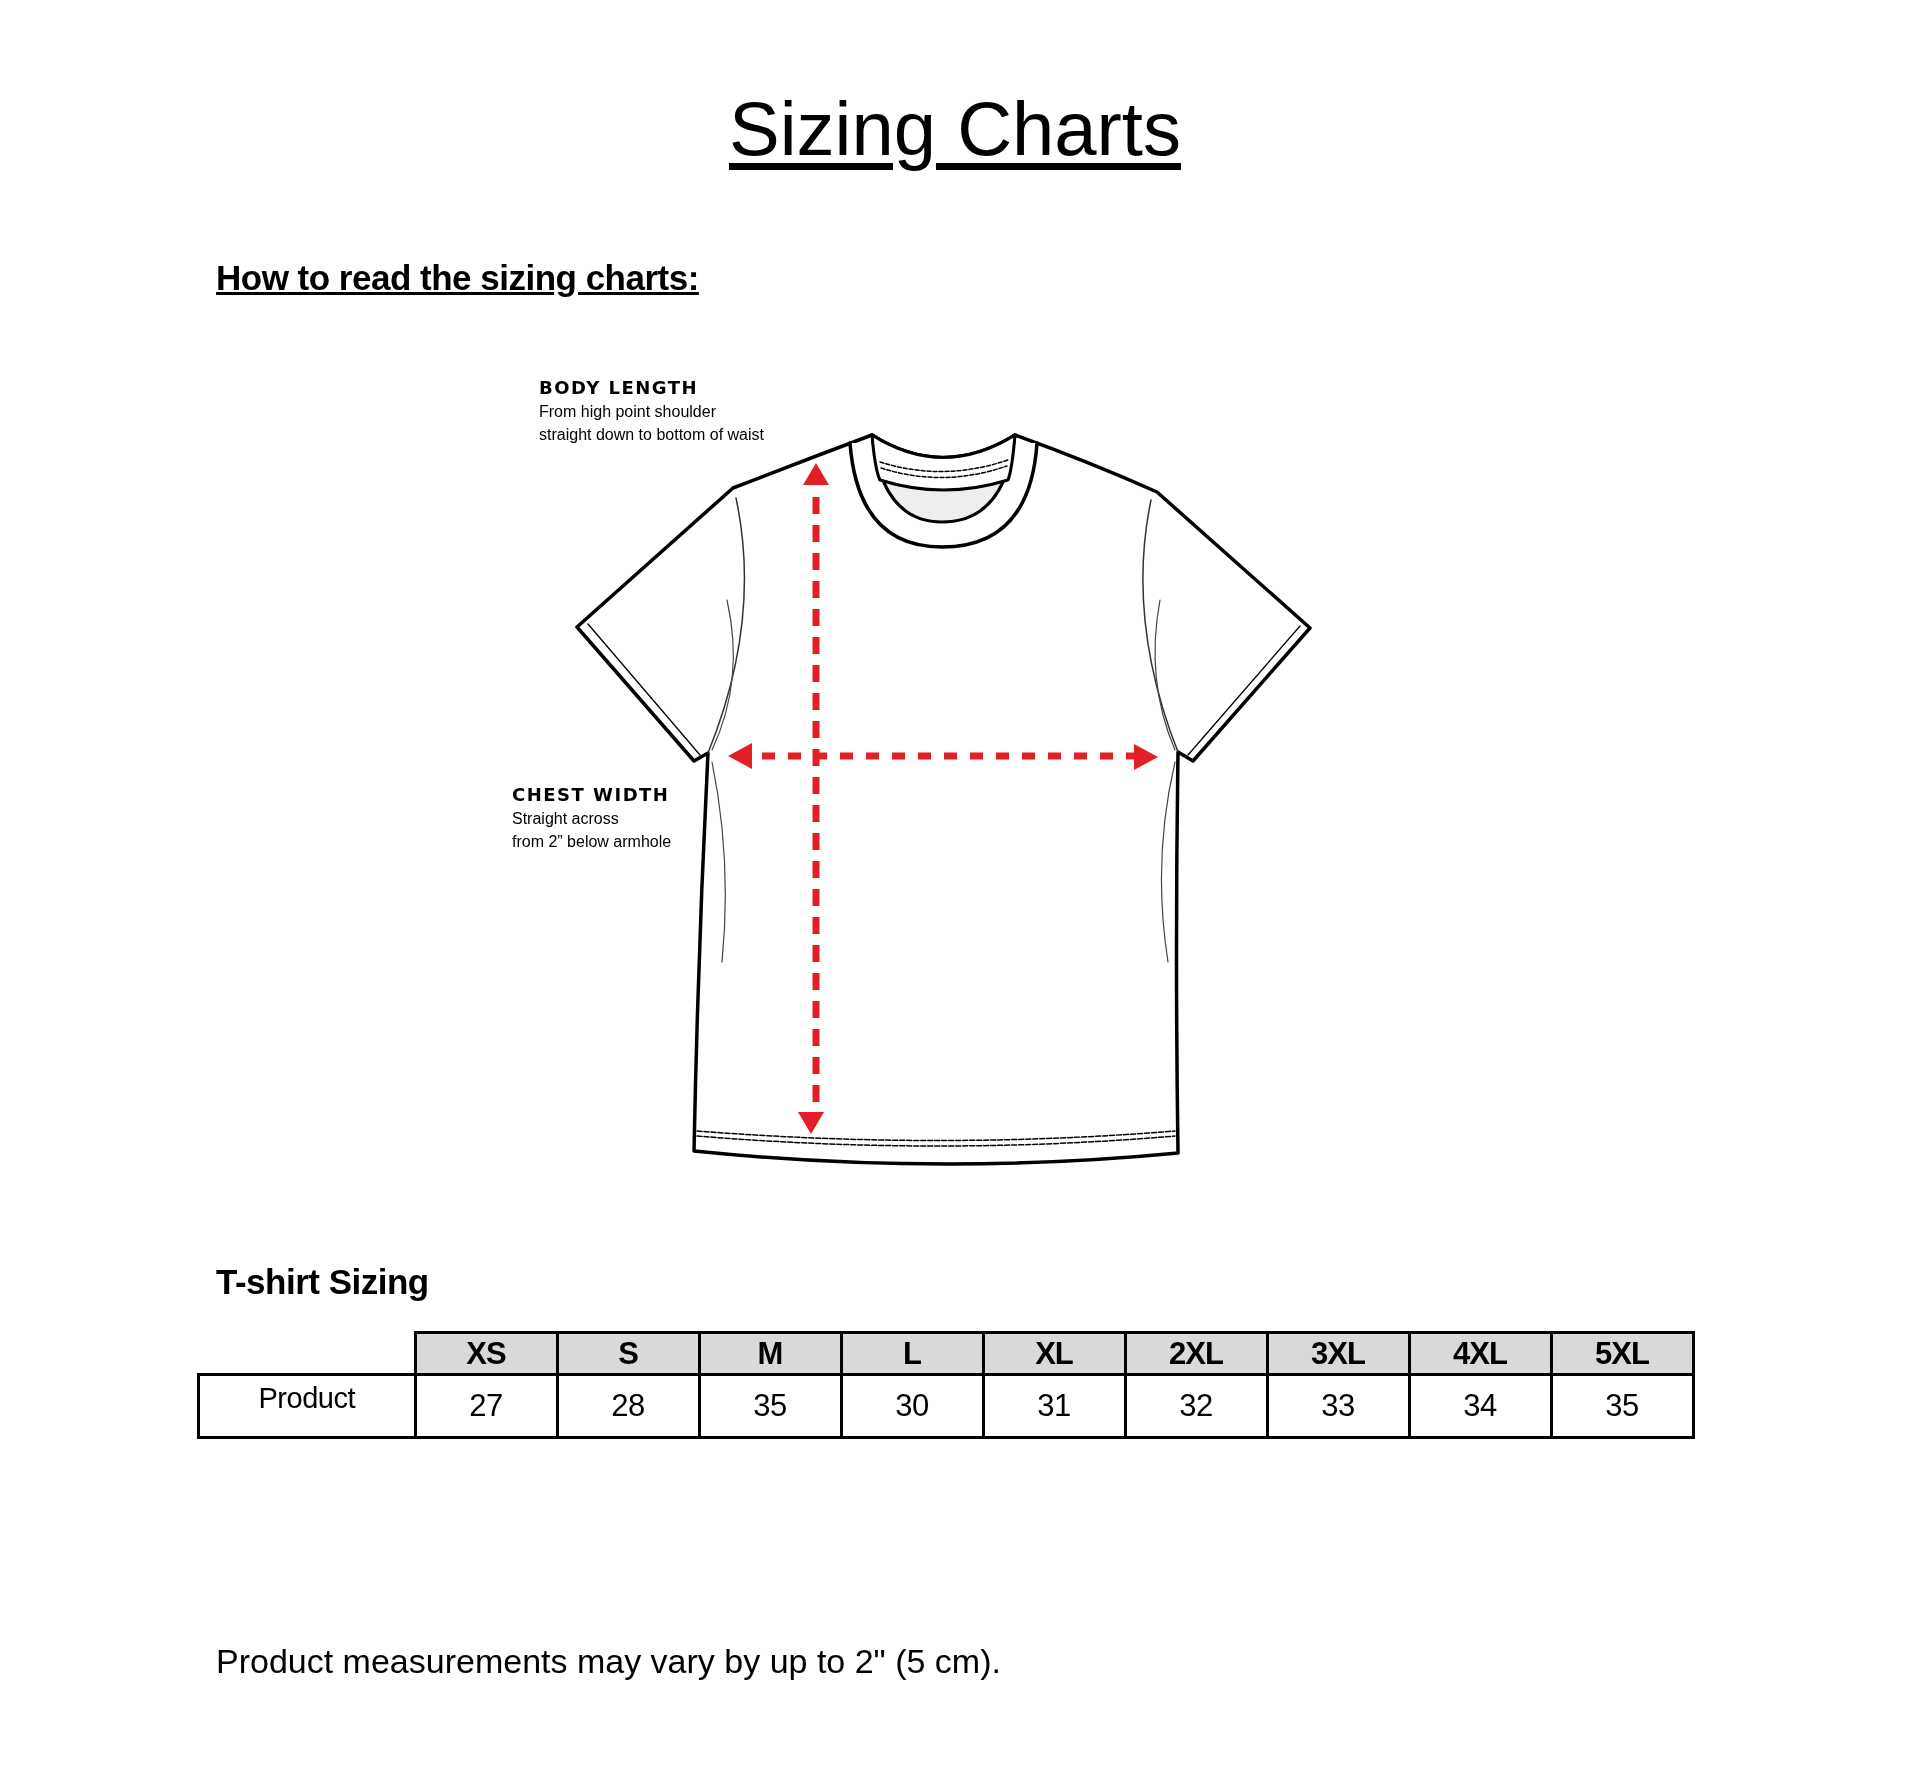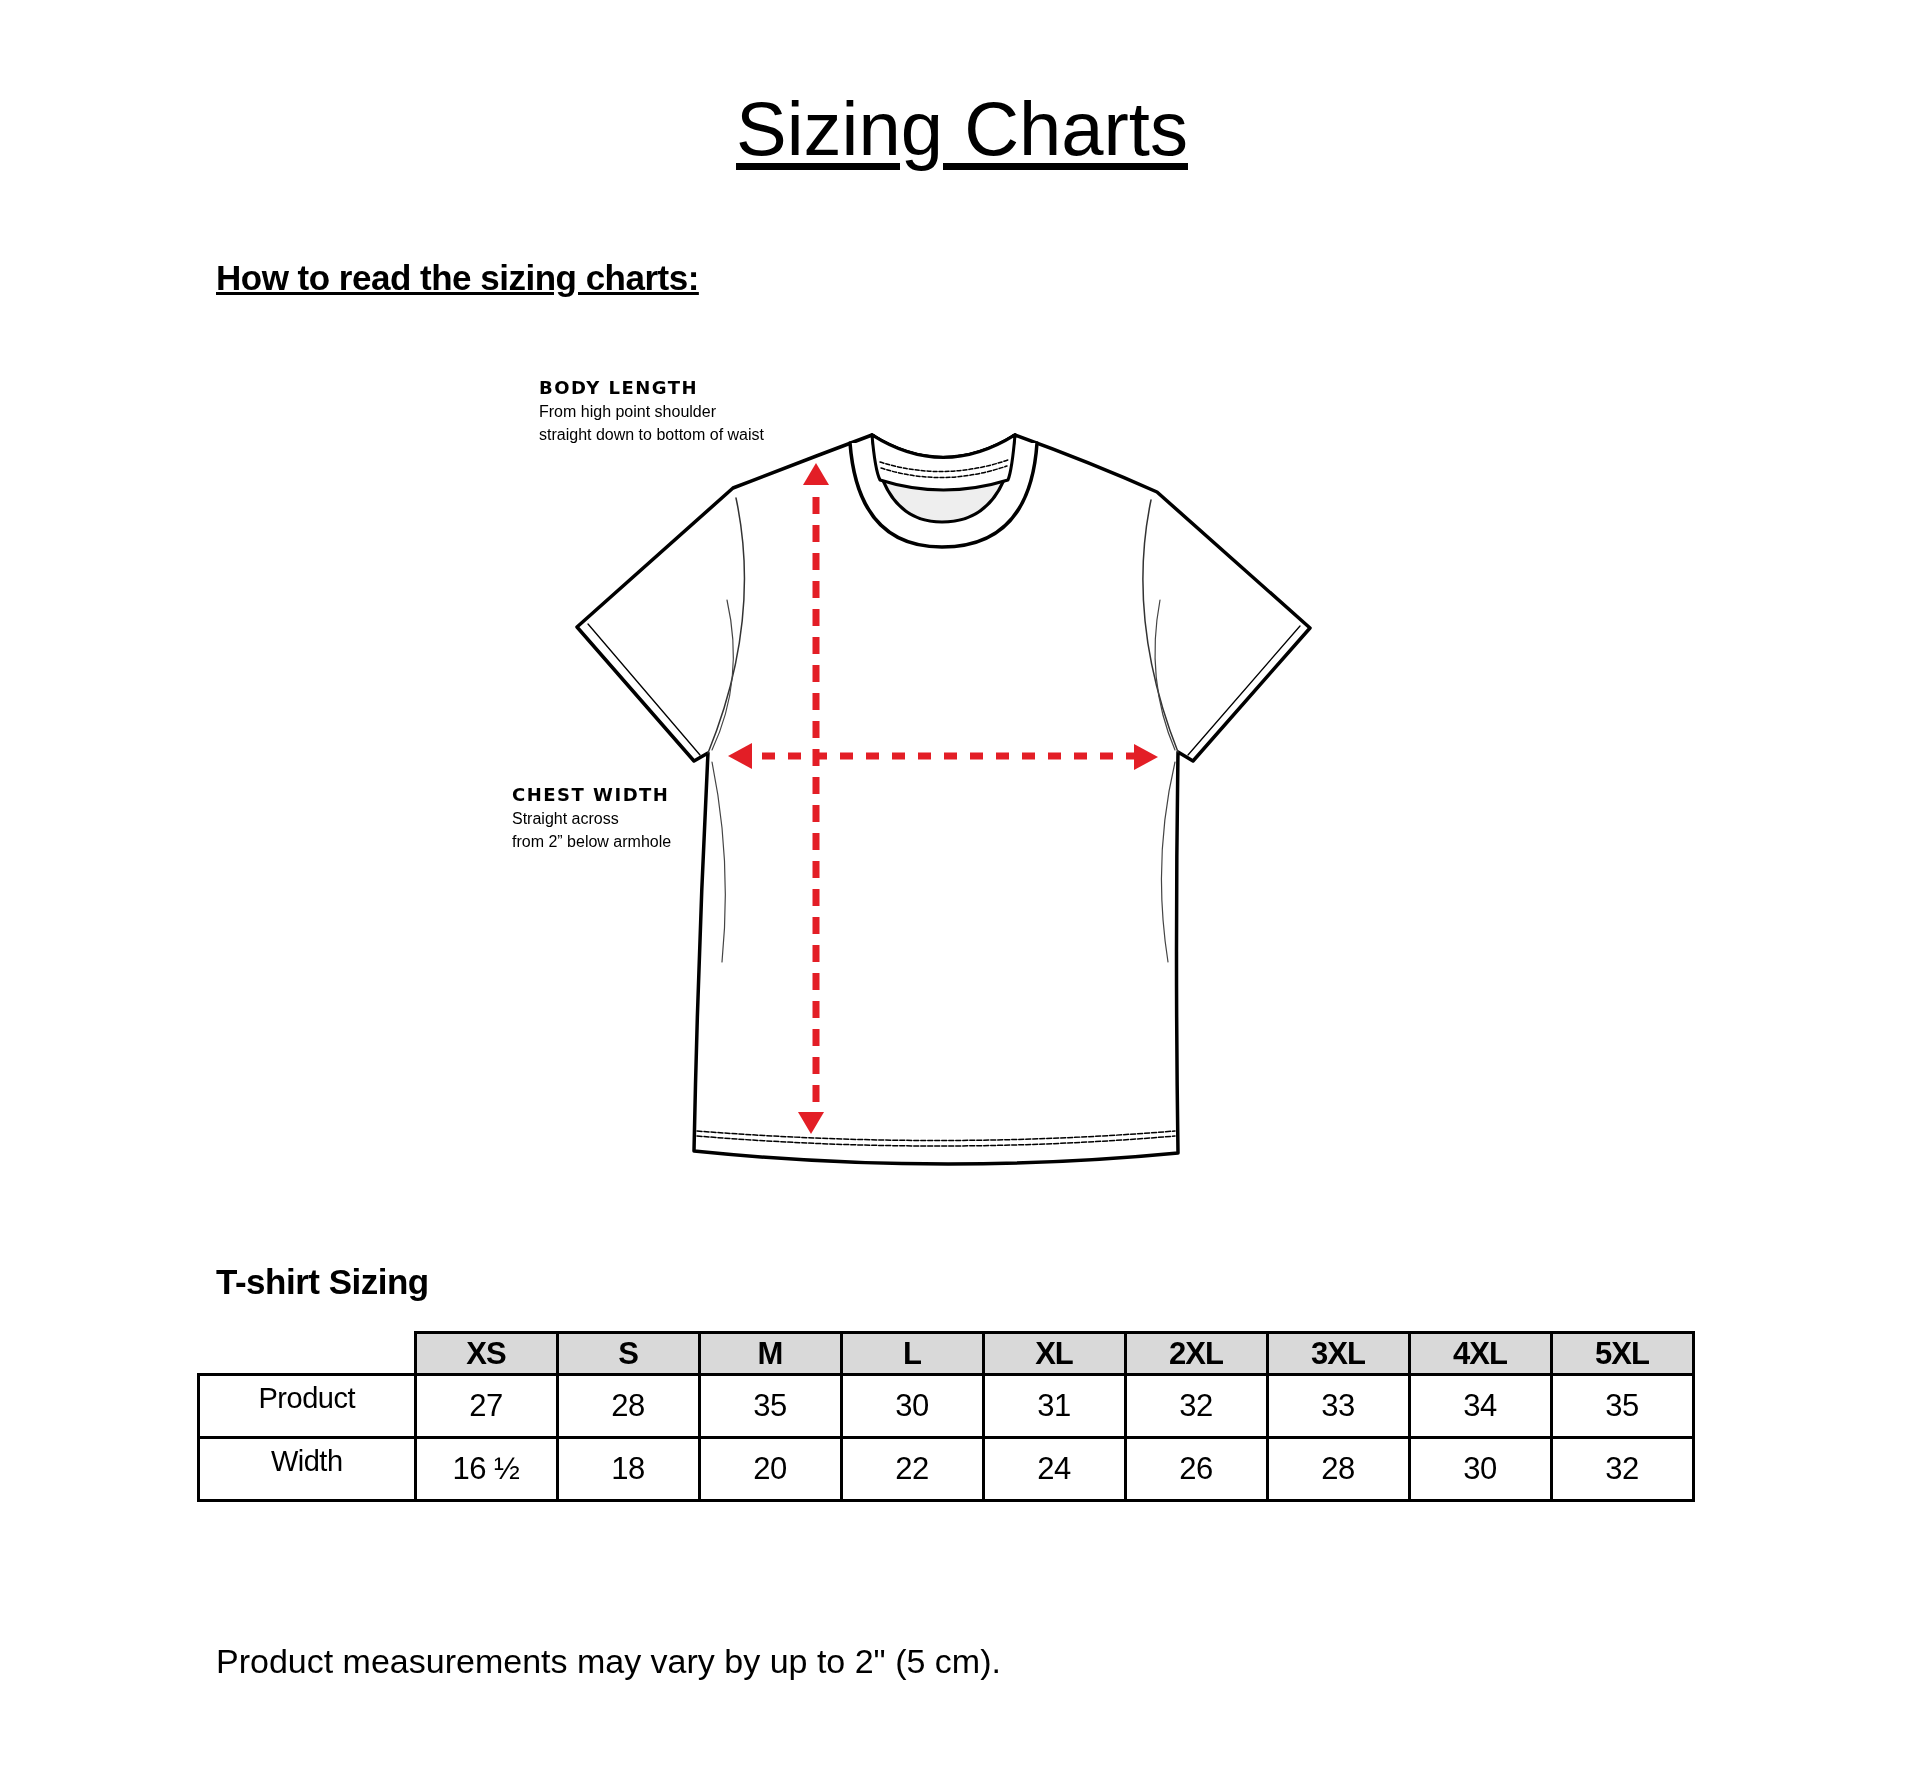--- a/index.html
+++ b/index.html
@@ -2,21 +2,21 @@
 <html><head>
   <meta charset="utf-8">
   <style>
     html, body { margin: 0; padding: 0; background: #ffffff; }
     body { width: 1920px; height: 1786px; position: relative; overflow: hidden; color: #000; }
     .abs { position: absolute; }
 
     .title {
       left: 0; width: 1910px; top: 84px; text-align: center;
       font-family: "Liberation Sans", sans-serif; font-size: 76px; line-height: 90px;
-      font-weight: normal; letter-spacing: 0px; margin-left: 7px;
+      font-weight: normal; letter-spacing: 0px;
     }
     .title span { text-decoration: underline; text-decoration-thickness: 7px; text-underline-offset: 8px; }
 
     .h2 {
       font-family: "Liberation Sans", sans-serif; font-weight: bold; font-size: 35px;
       line-height: 40px; letter-spacing: -0.5px;
     }
     .h-how { left: 216px; top: 258px; text-decoration: underline; }
     .h-tshirt { left: 216px; top: 1262px; }
 
@@ -150,28 +150,16 @@
     <td class="val">27</td>
     <td class="val">28</td>
     <td class="val">35</td>
     <td class="val">30</td>
     <td class="val">31</td>
     <td class="val">32</td>
     <td class="val">33</td>
     <td class="val">34</td>
     <td class="val">35</td>
   </tr>
-  <tr>
-    <td class="rowlabel">Width</td>
-    <td class="val">16 ½</td>
-    <td class="val">18</td>
-    <td class="val">20</td>
-    <td class="val">22</td>
-    <td class="val">24</td>
-    <td class="val">26</td>
-    <td class="val">28</td>
-    <td class="val">30</td>
-    <td class="val">32</td>
-  </tr>
 </tbody>
   </table>
 
 <div class="abs footer">Product measurements may vary by up to 2" (5 cm).</div>
 
 </body></html>

